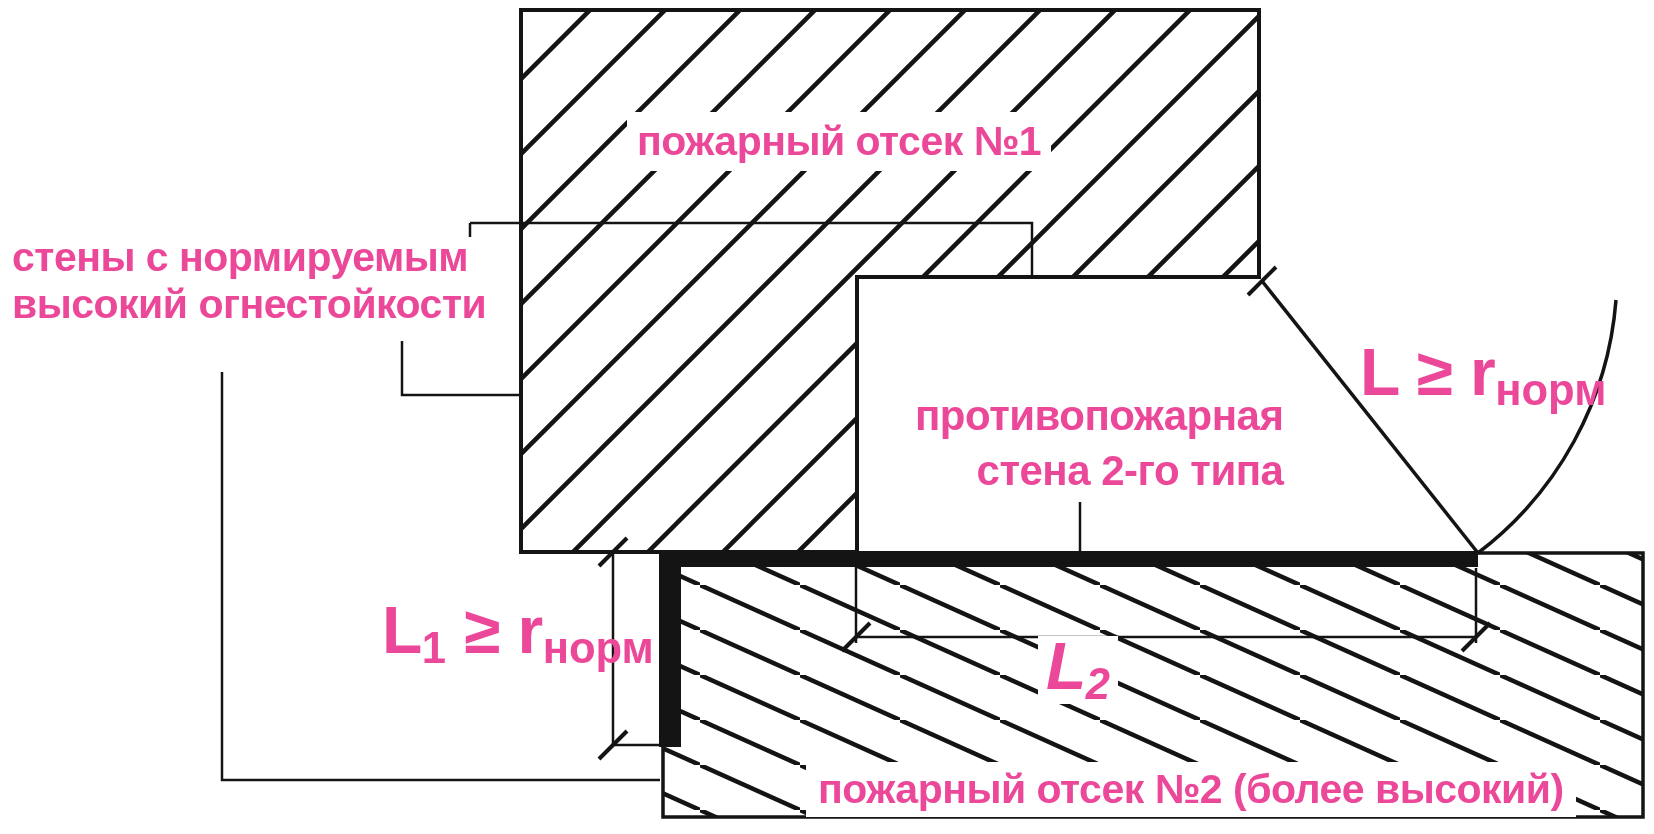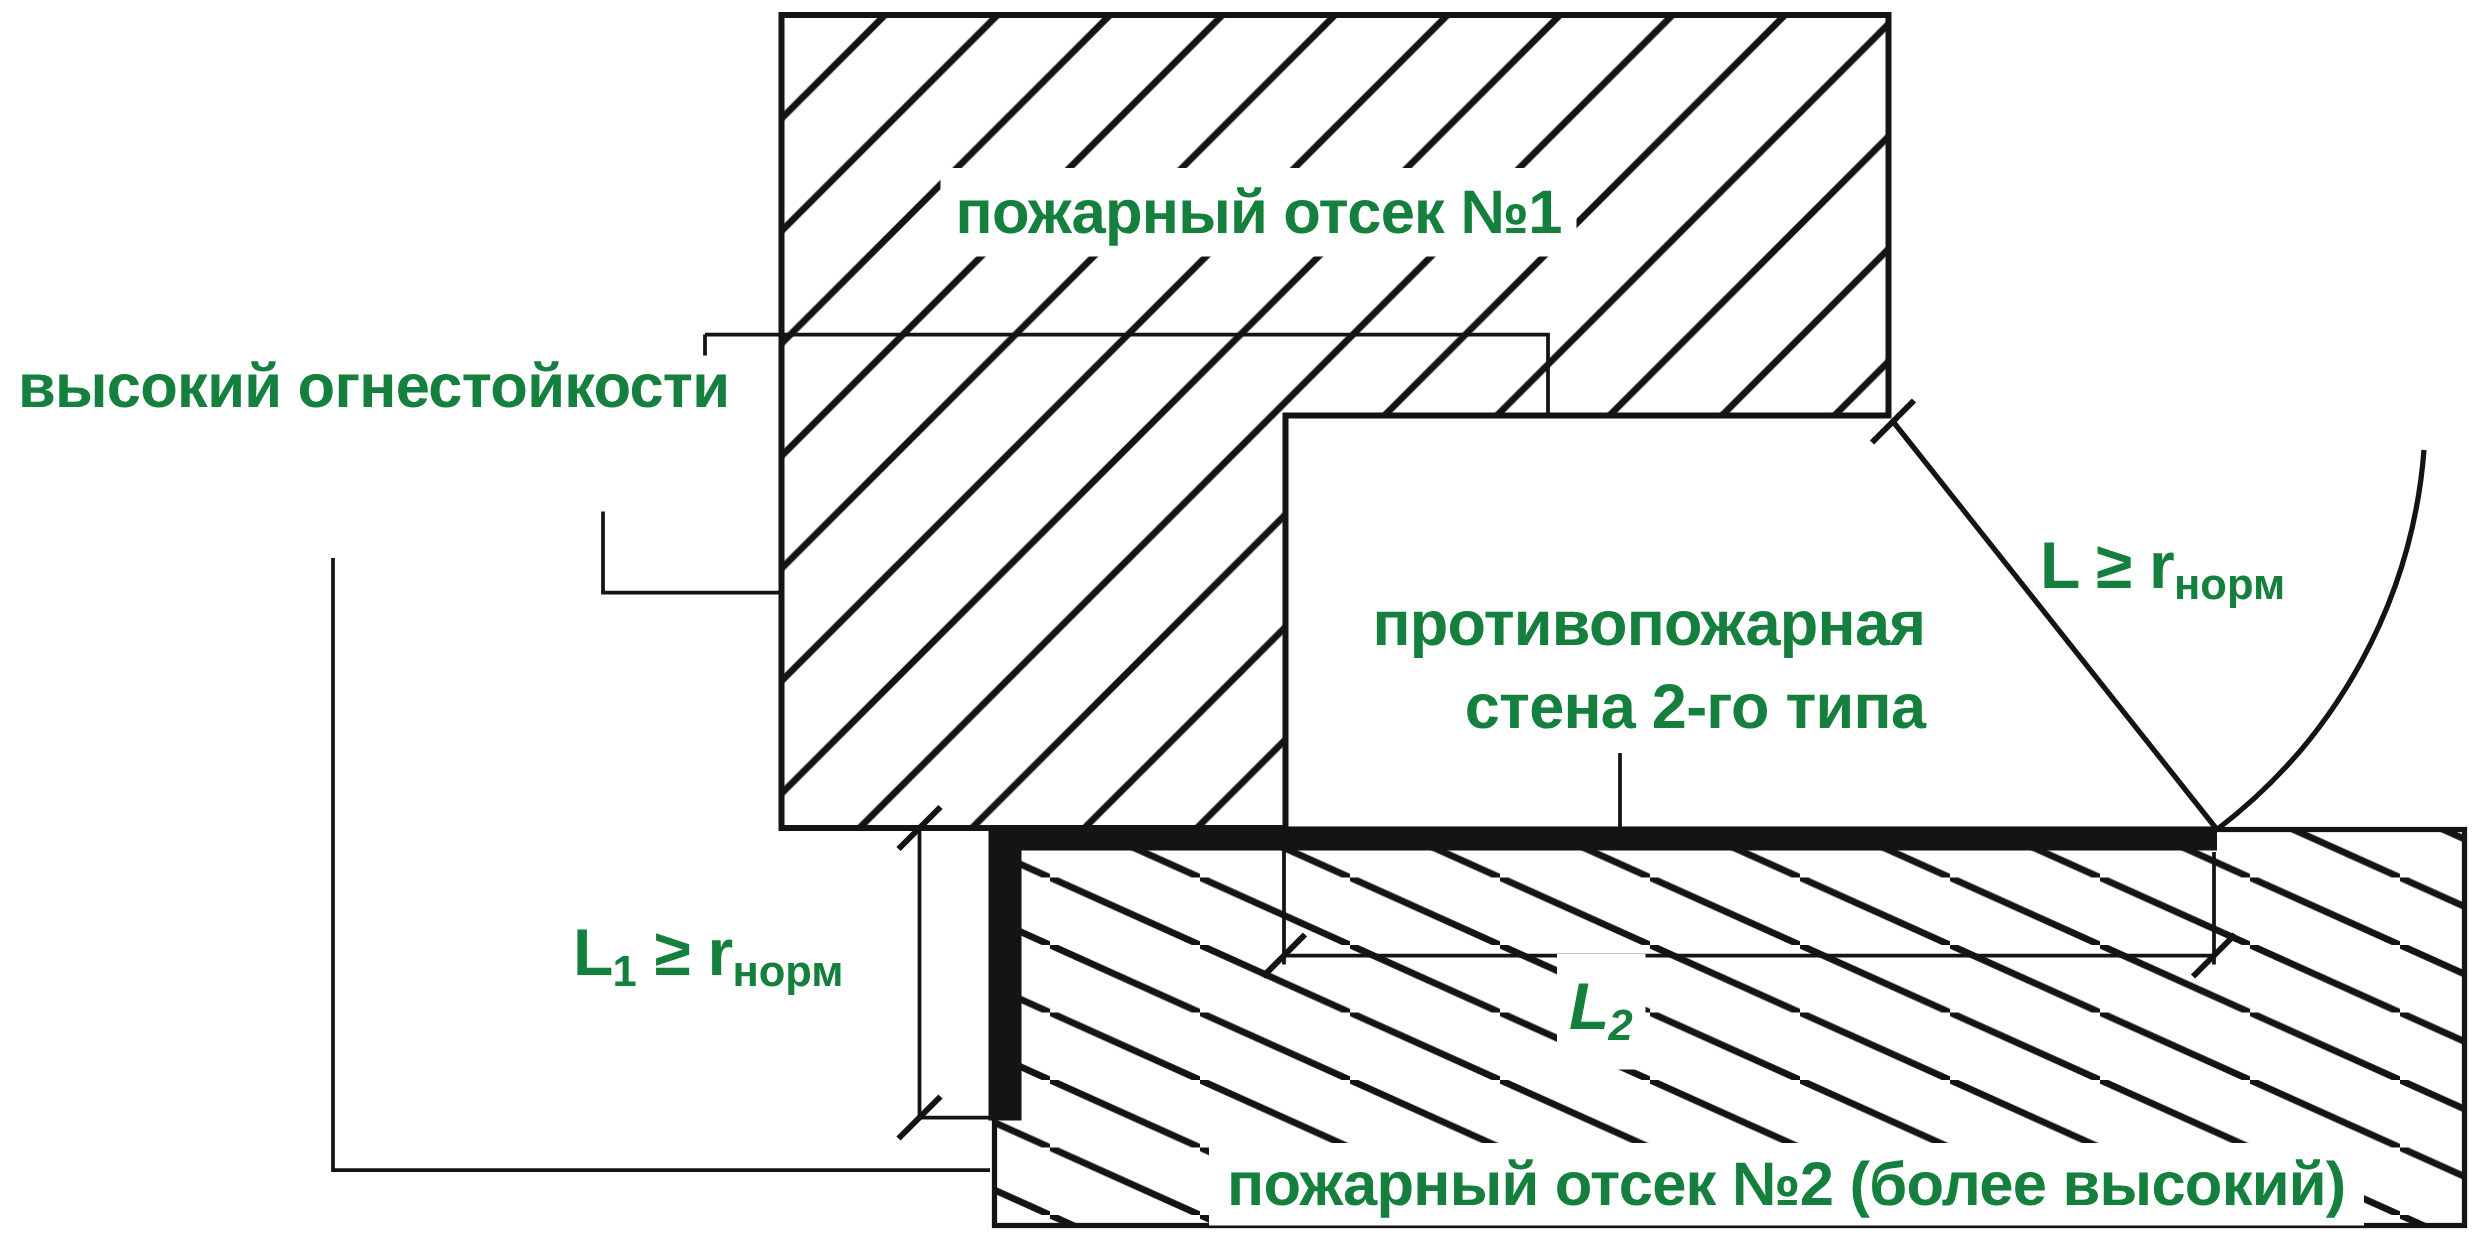--- a/index.html
+++ b/index.html
@@ -3,27 +3,27 @@
 <meta charset="utf-8">
 <style>
   html,body{margin:0;padding:0;background:#ffffff;}
   #stage{
     position:relative;width:1654px;height:834px;background:#ffffff;
     font-family:"Liberation Sans","DejaVu Sans",sans-serif;
     color:#101010;overflow:hidden;
   }
   #drawing{position:absolute;left:0;top:0;}
   .lbl{
-    position:absolute;font-weight:bold;color:#15803d;
+    position:absolute;font-weight:bold;color:#ec4899;
     background:#ffffff;white-space:nowrap;letter-spacing:-0.5px;
   }
   .lbl.transparent{background:transparent;}
   .body-text{font-size:41px;line-height:47px;}
   .firewall-text{font-size:42px;line-height:55px;text-align:right;}
-  .formula{font-size:44px;line-height:68px;}
+  .formula{font-size:66px;line-height:56px;}
   .formula .sub{font-size:66%;position:relative;top:0.24em;letter-spacing:0;}
 </style>
 </head>
 <body>
 
 <div id="stage">
 
   <svg id="drawing" width="1654" height="834" viewBox="0 0 1654 834">
     <defs>
 
@@ -68,20 +68,21 @@
       <line x1="1462" y1="651" x2="1490" y2="623"></line>
       <line x1="1248" y1="295" x2="1276" y2="267"></line>
     </g>
   </svg>
 
   <div class="lbl body-text" style="left:627px;top:112px;padding:6px 10px;">
     <span>пожарный отсек №1</span>
   </div>
 
   <div class="lbl body-text transparent" style="left:4px;top:228px;padding:6px 8px;">
+    <div>стены с нормируемым</div>
     <div>высокий огнестойкости</div>
   </div>
 
   <div class="lbl firewall-text" style="left:905px;top:384px;padding:4px 10px;">
     <div>противопожарная</div>
     <div>стена 2-го типа</div>
   </div>
 
   <div class="lbl formula transparent" style="left:1360px;top:344px;">
     <span>L</span><span class="sub"></span><span> ≥ r</span><span class="sub">норм</span>

